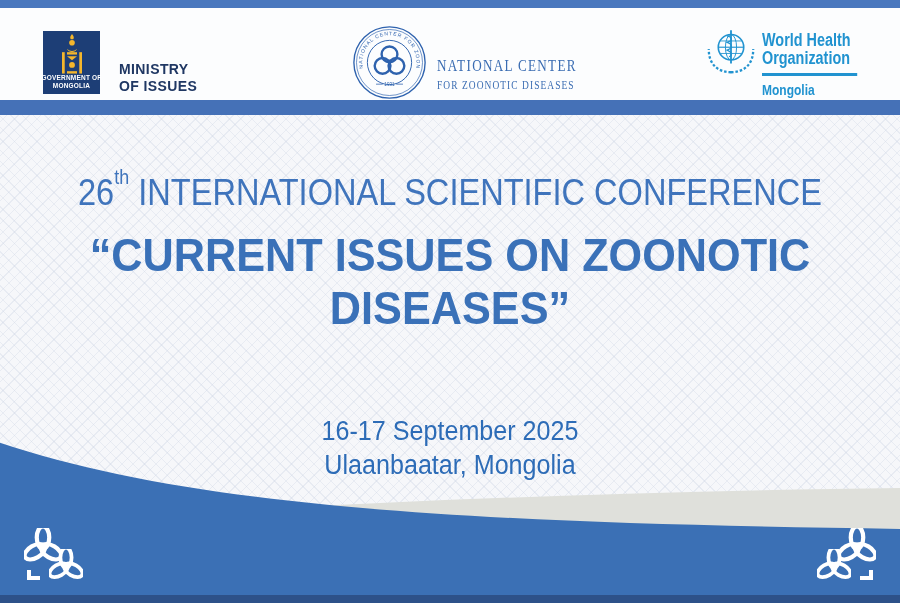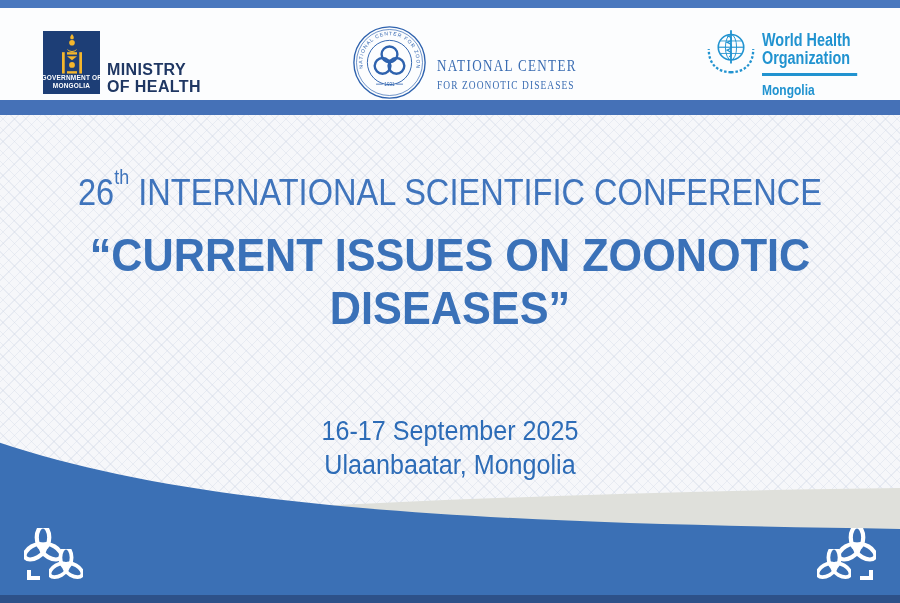--- a/index.html
+++ b/index.html
@@ -15,22 +15,22 @@
   .top-band{position:absolute;left:0;top:0;width:900px;height:8px;background:#4a78be;}
   .header{position:absolute;left:0;top:8px;width:900px;height:92px;background:#fcfdfe;}
   .divider-stripe{position:absolute;left:0;top:100px;width:900px;height:15px;background:#4571b7;}
 
   
   .moh-square{position:absolute;left:43px;top:23px;width:57px;height:63px;background:#1d3e76;
     display:flex;flex-direction:column;align-items:center;}
   .moh-square svg{margin-top:3px;}
   .moh-gov-label{margin-top:auto;margin-bottom:4px;color:#ffffff;font-weight:bold;
     font-size:6.5px;line-height:8px;text-align:center;letter-spacing:.2px;white-space:nowrap;}
-  .moh-name{position:absolute;left:107px;top:53px;color:#1f3763;font-weight:bold;
-    font-size:16px;line-height:17px;letter-spacing:.4px;}
+  .moh-name{position:absolute;left:119px;top:53px;color:#1f3763;font-weight:bold;
+    font-size:14px;line-height:17px;letter-spacing:.4px;}
 
   
   .nczd-seal{position:absolute;left:351px;top:16px;}
   .nczd-name{position:absolute;left:437px;top:49px;color:#3a6cb2;
     font-family:"Liberation Serif", serif;transform:scaleX(.82);transform-origin:left top;white-space:nowrap;}
   .nczd-name .l1{font-size:16px;letter-spacing:1.6px;}
   .nczd-name .l2{font-size:11.5px;letter-spacing:1.3px;margin-top:4px;}
 
   
   .who-emblem{position:absolute;left:704px;top:19px;}
@@ -93,21 +93,21 @@
           <rect x="6.5" y="40.9" width="11" height="2.6"></rect>
         </g>
       </svg>
       <div class="moh-gov-label">
         <div>GOVERNMENT OF</div>
         <div>MONGOLIA</div>
       </div>
     </div>
     <div class="moh-name">
       <div>MINISTRY</div>
-      <div>OF HEALTH</div>
+      <div>OF ISSUES</div>
     </div>
 
     <svg class="nczd-seal" width="77" height="77" viewBox="0 0 80 80">
       <g fill="none" stroke="#2e62ae">
         <circle cx="40" cy="40" r="37" stroke-width="1.4"></circle>
         <circle cx="40" cy="40" r="34.3" stroke-width=".7"></circle>
         <circle cx="40" cy="40" r="23" stroke-width="1"></circle>
         <g stroke-width="2.5">
           <circle cx="40" cy="31.5" r="8.2"></circle>
           <circle cx="32.8" cy="43.5" r="8.2"></circle>

